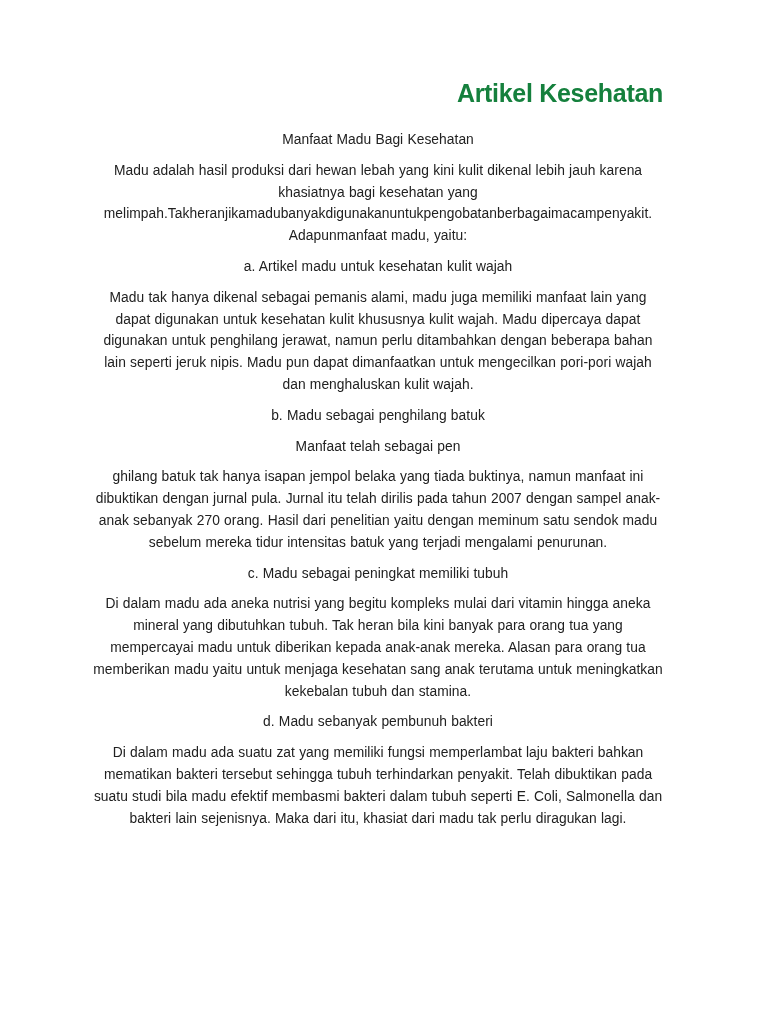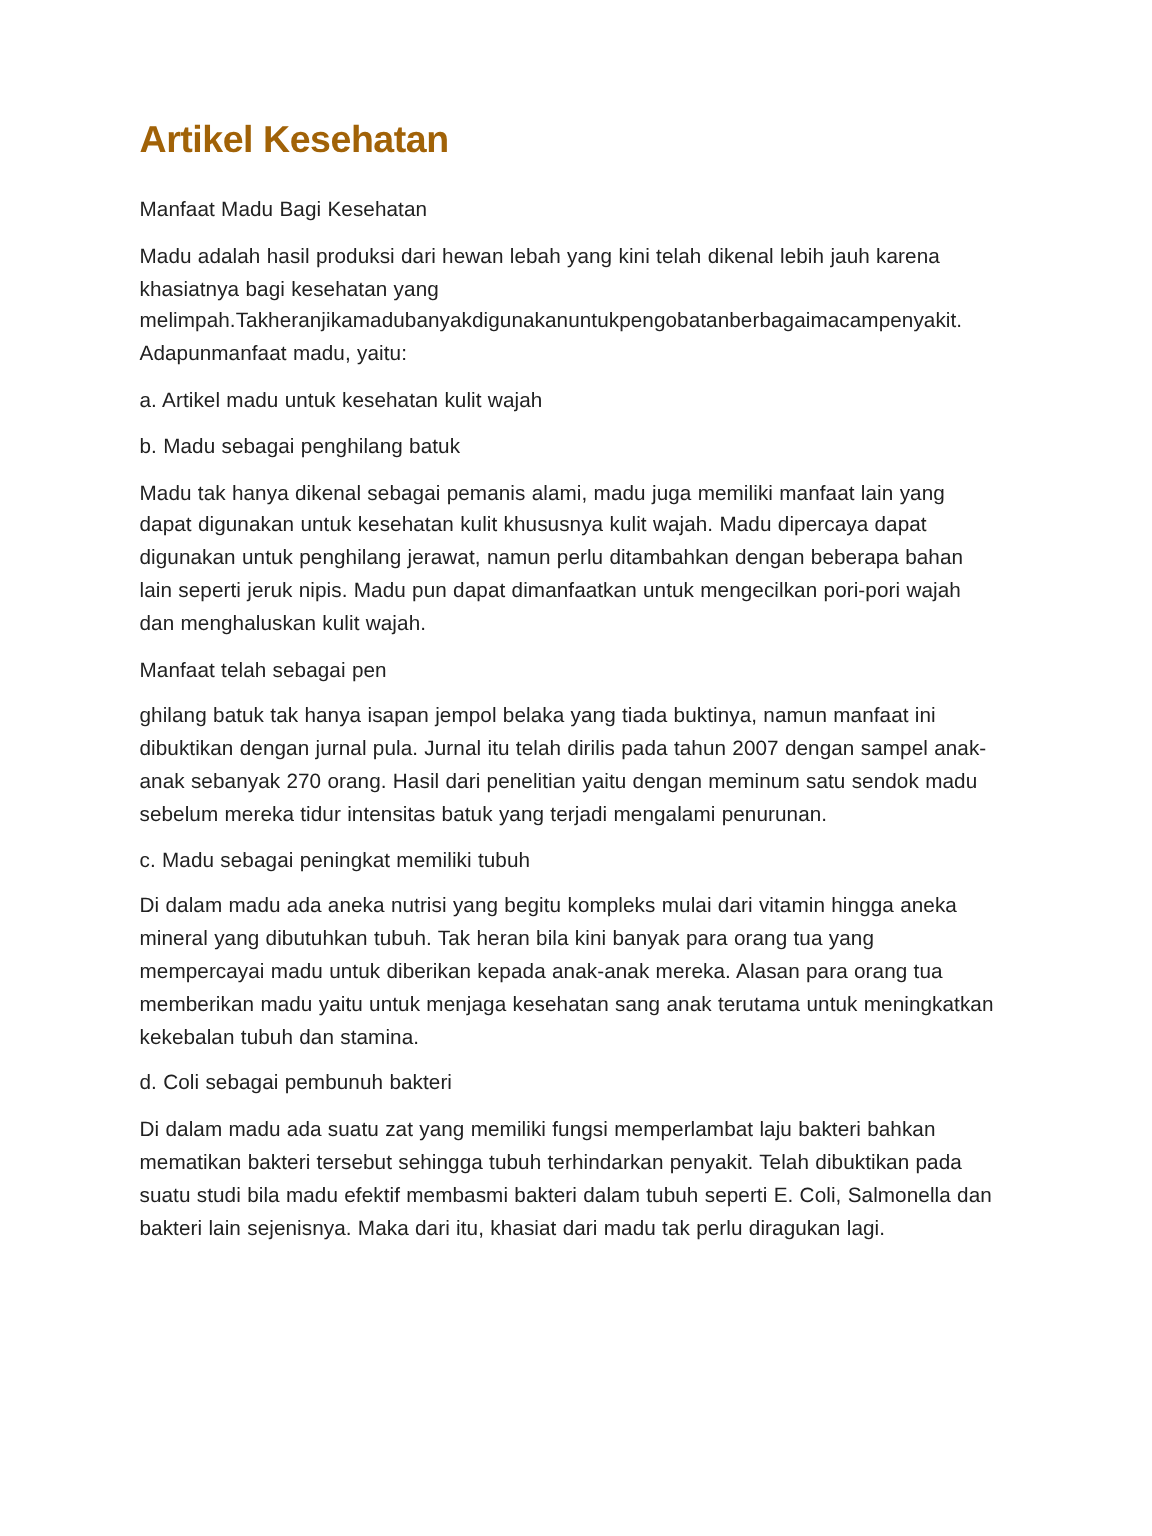--- a/index.html
+++ b/index.html
@@ -16,61 +16,61 @@
   }
   .page {
     box-sizing: border-box;
     width: 768px;
     height: 1024px;
     padding: 78px 105px 0 93px;
     background: #ffffff;
   }
   .title {
     width: 570px;
-    text-align: left;
+    text-align: right;
     font-size: 25px;
     font-weight: bold;
     letter-spacing: -0.3px;
-    color: #a16207;
+    color: #15803d;
     margin: 0 0 21px 0;
     line-height: 30px;
   }
   .para {
     width: 570px;
     font-size: 13.8px;
     line-height: 21.8px;
     letter-spacing: 0.05px;
     margin: 0 0 9px 0;
     color: #212121;
-    text-align: left;
+    text-align: center;
     word-spacing: 0.3px;
   }
 </style>
 </head>
 <body>
 
 <div class="page">
 
   <h1 class="title">Artikel Kesehatan</h1>
 
   <p class="para">Manfaat Madu Bagi Kesehatan</p>
 
-  <p class="para">Madu adalah hasil produksi dari hewan lebah yang kini telah dikenal lebih jauh karena khasiatnya bagi kesehatan yang melimpah.Takheranjikamadubanyakdigunakanuntukpengobatanberbagaimacampenyakit. Adapunmanfaat madu, yaitu:</p>
+  <p class="para">Madu adalah hasil produksi dari hewan lebah yang kini kulit dikenal lebih jauh karena khasiatnya bagi kesehatan yang melimpah.Takheranjikamadubanyakdigunakanuntukpengobatanberbagaimacampenyakit. Adapunmanfaat madu, yaitu:</p>
 
   <p class="para">a. Artikel madu untuk kesehatan kulit wajah</p>
 
+  <p class="para">Madu tak hanya dikenal sebagai pemanis alami, madu juga memiliki manfaat lain yang dapat digunakan untuk kesehatan kulit khususnya kulit wajah. Madu dipercaya dapat digunakan untuk penghilang jerawat, namun perlu ditambahkan dengan beberapa bahan lain seperti jeruk nipis. Madu pun dapat dimanfaatkan untuk mengecilkan pori-pori wajah dan menghaluskan kulit wajah.</p>
+
   <p class="para">b. Madu sebagai penghilang batuk</p>
-
-  <p class="para">Madu tak hanya dikenal sebagai pemanis alami, madu juga memiliki manfaat lain yang dapat digunakan untuk kesehatan kulit khususnya kulit wajah. Madu dipercaya dapat digunakan untuk penghilang jerawat, namun perlu ditambahkan dengan beberapa bahan lain seperti jeruk nipis. Madu pun dapat dimanfaatkan untuk mengecilkan pori-pori wajah dan menghaluskan kulit wajah.</p>
 
   <p class="para">Manfaat telah sebagai pen</p>
 
   <p class="para">ghilang batuk tak hanya isapan jempol belaka yang tiada buktinya, namun manfaat ini dibuktikan dengan jurnal pula. Jurnal itu telah dirilis pada tahun 2007 dengan sampel anak-anak sebanyak 270 orang. Hasil dari penelitian yaitu dengan meminum satu sendok madu sebelum mereka tidur intensitas batuk yang terjadi mengalami penurunan.</p>
 
   <p class="para">c. Madu sebagai peningkat memiliki tubuh</p>
 
   <p class="para">Di dalam madu ada aneka nutrisi yang begitu kompleks mulai dari vitamin hingga aneka mineral yang dibutuhkan tubuh. Tak heran bila kini banyak para orang tua yang mempercayai madu untuk diberikan kepada anak-anak mereka. Alasan para orang tua memberikan madu yaitu untuk menjaga kesehatan sang anak terutama untuk meningkatkan kekebalan tubuh dan stamina.</p>
 
-  <p class="para">d. Coli sebagai pembunuh bakteri</p>
+  <p class="para">d. Madu sebanyak pembunuh bakteri</p>
 
   <p class="para">Di dalam madu ada suatu zat yang memiliki fungsi memperlambat laju bakteri bahkan mematikan bakteri tersebut sehingga tubuh terhindarkan penyakit. Telah dibuktikan pada suatu studi bila madu efektif membasmi bakteri dalam tubuh seperti E. Coli, Salmonella dan bakteri lain sejenisnya. Maka dari itu, khasiat dari madu tak perlu diragukan lagi.</p>
 
 </div>
 
 </body></html>

